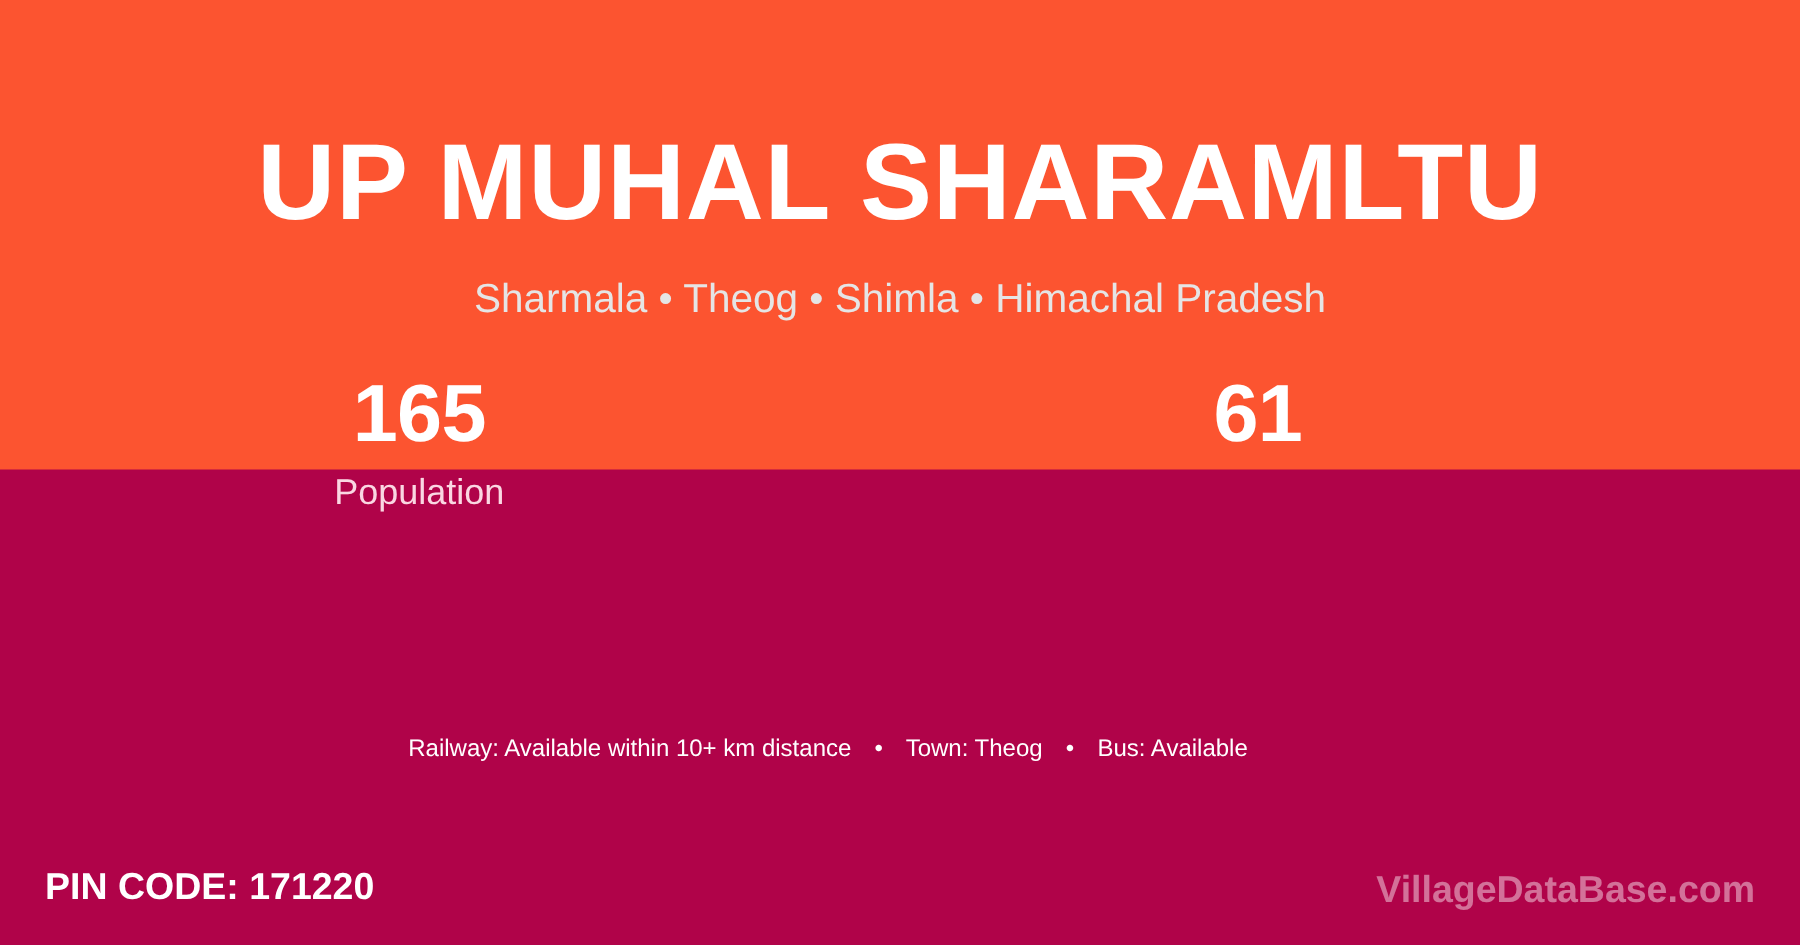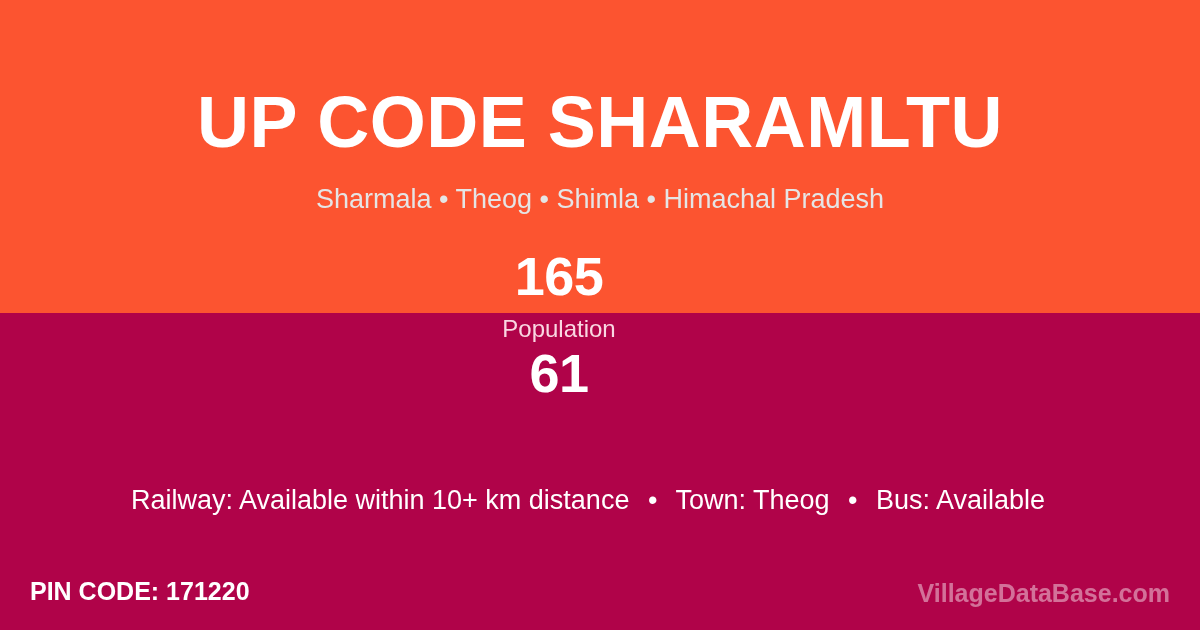--- a/index.html
+++ b/index.html
@@ -60,21 +60,21 @@
     white-space: nowrap;
   }
 
   
   .stats {
     position: absolute;
     left: 0;
     top: 246px;
     width: 1118px;
     display: flex;
-    flex-direction: column;
+    flex-direction: row;
   }
   .stat {
     flex: 1 1 0;
     text-align: center;
   }
   .stat-value {
     color: #FFFFFF;
     font-size: 54px;
     font-weight: bold;
     line-height: 60px;
@@ -96,25 +96,24 @@
   }
 
   
   .info-line {
     position: absolute;
     left: 0;
     top: 486px;
     width: 1104px;
     text-align: center;
     color: #FFFFFF;
-    font-size: 27px;
+    font-size: 16px;
     font-weight: normal;
     line-height: 28px;
     white-space: nowrap;
-    margin-left: 36px;
   }
   .info-sep {
     display: inline-block;
     padding: 0 11px;
     color: #FFFFFF;
   }
 
   
   .pin-code {
     position: absolute;
@@ -137,21 +136,21 @@
     white-space: nowrap;
   }
 </style>
 </head>
 <body>
 
 <div class="card">
 
   <div class="top-band"></div>
 
-  <div class="title">UP CODE SHARAMLTU</div>
+  <div class="title">UP MUHAL SHARAMLTU</div>
 
   <div class="subtitle">Sharmala • Theog • Shimla • Himachal Pradesh</div>
 
   <div class="stats">
 
     <div class="stat">
       <div class="stat-value">165</div>
       <div class="stat-label">Population</div>
     </div>
 

